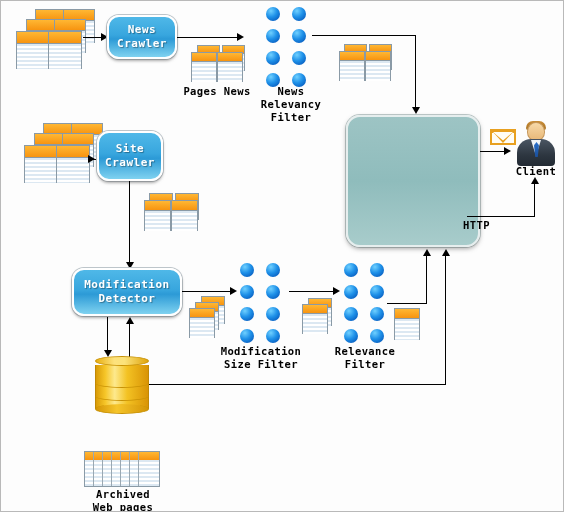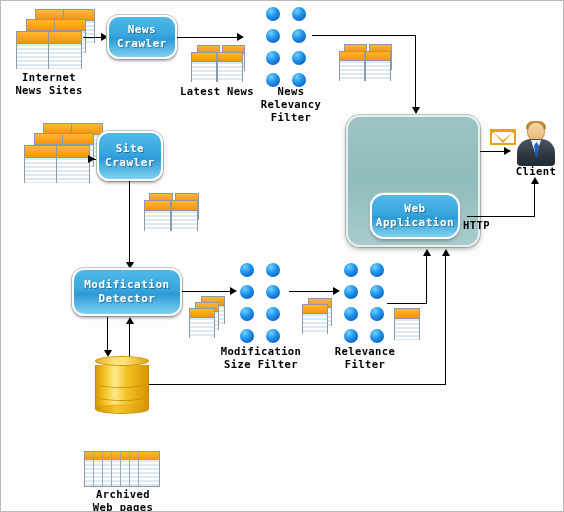--- a/index.html
+++ b/index.html
@@ -280,22 +280,20 @@
       </div>
     <div class="doc" style="left:15px;  top:30px; width:34px; height:38px;">
         <div class="hdr"></div>
         <div class="rows"></div>
       </div>
     <div class="doc" style="left:47px;  top:30px; width:34px; height:38px;">
         <div class="hdr"></div>
         <div class="rows"></div>
       </div>
   </div>
-  <div class="label" style="left:0px; top:70px; width:96px;">Internet
-News Sites</div>
 
   <div class="line-h" style="left:82px; top:36px; width:22px;"></div>
   <div class="arrow right" style="left:100px; top:32px;"></div>
 
   <div class="proc" style="left:106px; top:14px; width:70px; height:44px;">
     <span>News
 Crawler</span>
   </div>
 
   <div class="line-h" style="left:176px; top:36px; width:64px;"></div>
@@ -312,21 +310,21 @@
       </div>
     <div class="doc" style="left:190px; top:51px; width:26px; height:30px;">
         <div class="hdr"></div>
         <div class="rows"></div>
       </div>
     <div class="doc" style="left:216px; top:51px; width:26px; height:30px;">
         <div class="hdr"></div>
         <div class="rows"></div>
       </div>
   </div>
-  <div class="label" style="left:171px; top:84px; width:90px;">Latest News</div>
+  <div class="label" style="left:171px; top:84px; width:90px;">Pages News</div>
 
   <div class="filter" style="left:265px; top:6px;">
     <div class="dot"></div>
       <div class="dot"></div>
     <div class="dot"></div>
       <div class="dot"></div>
     <div class="dot"></div>
       <div class="dot"></div>
     <div class="dot"></div>
       <div class="dot"></div>
@@ -411,24 +409,20 @@
       </div>
     <div class="doc" style="left:170px; top:199px; width:27px; height:31px;">
         <div class="hdr"></div>
         <div class="rows"></div>
       </div>
   </div>
 
   <div class="container-box" style="left:345px; top:114px; width:134px; height:132px;"></div>
 
 
-  <div class="proc" style="left:369px; top:192px; width:90px; height:46px; border-radius:14px;">
-    <span>Web
-Application</span>
-  </div>
 
   <div class="envelope" style="left:489px; top:128px;">
     <div class="flapL"></div>
       <div class="flapR"></div>
       <div class="inner"></div>
   </div>
   <div class="line-h" style="left:479px; top:150px; width:28px;"></div>
   <div class="arrow right" style="left:503px; top:146px;"></div>
 
   <div class="avatar" style="left:514px; top:120px;">

